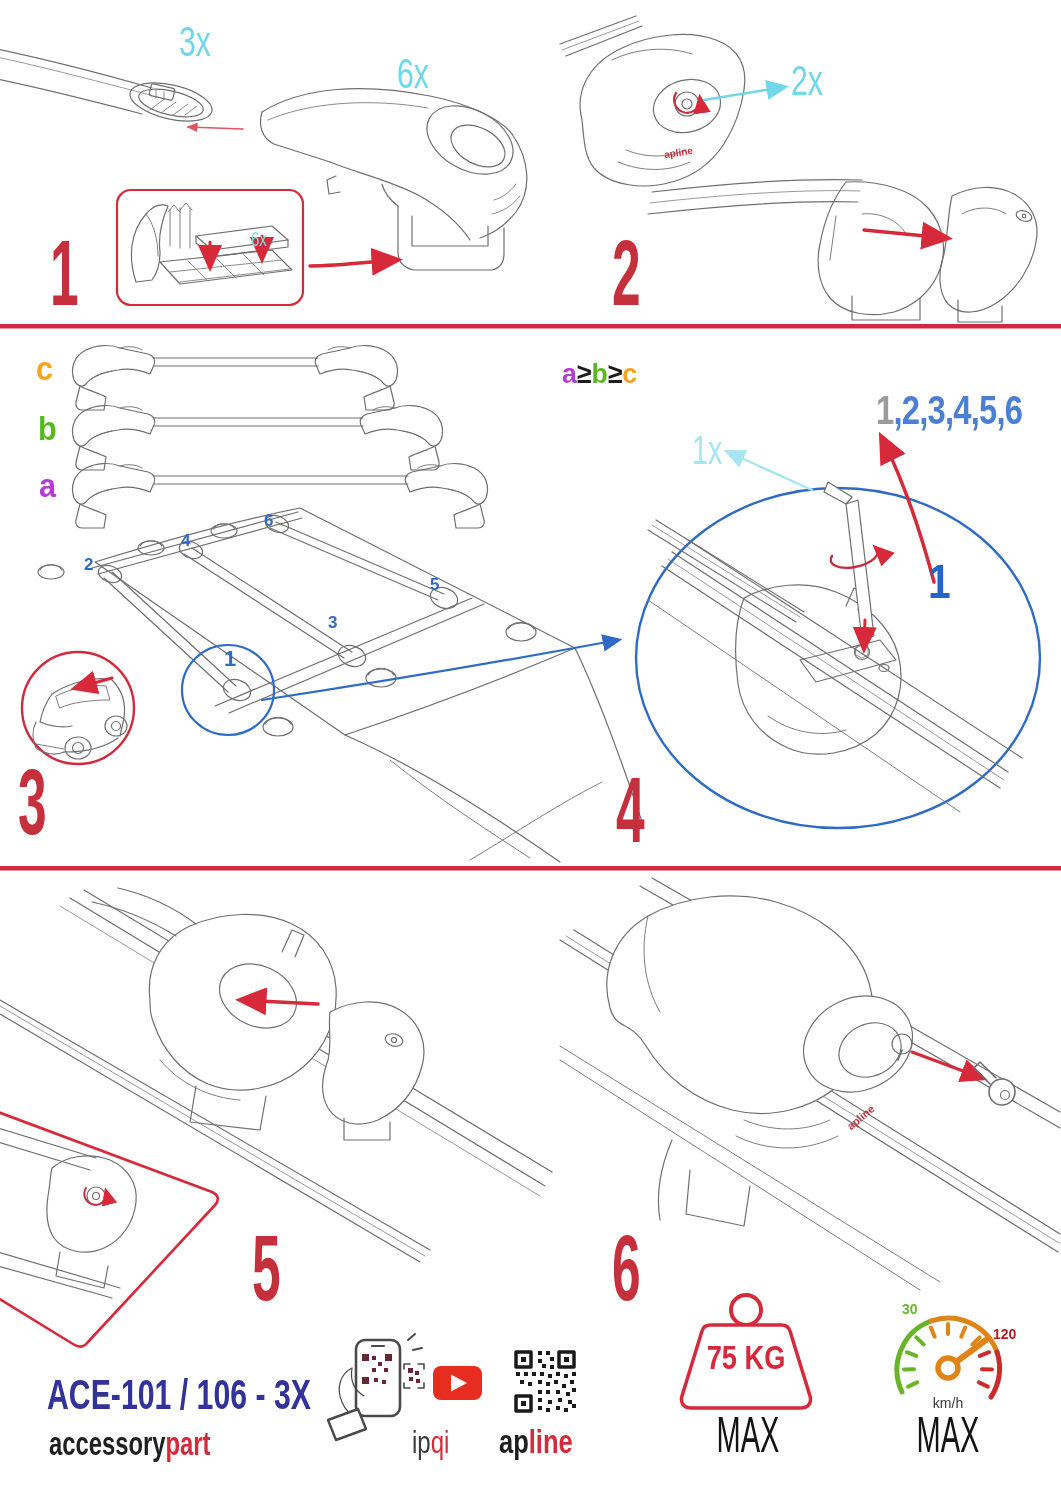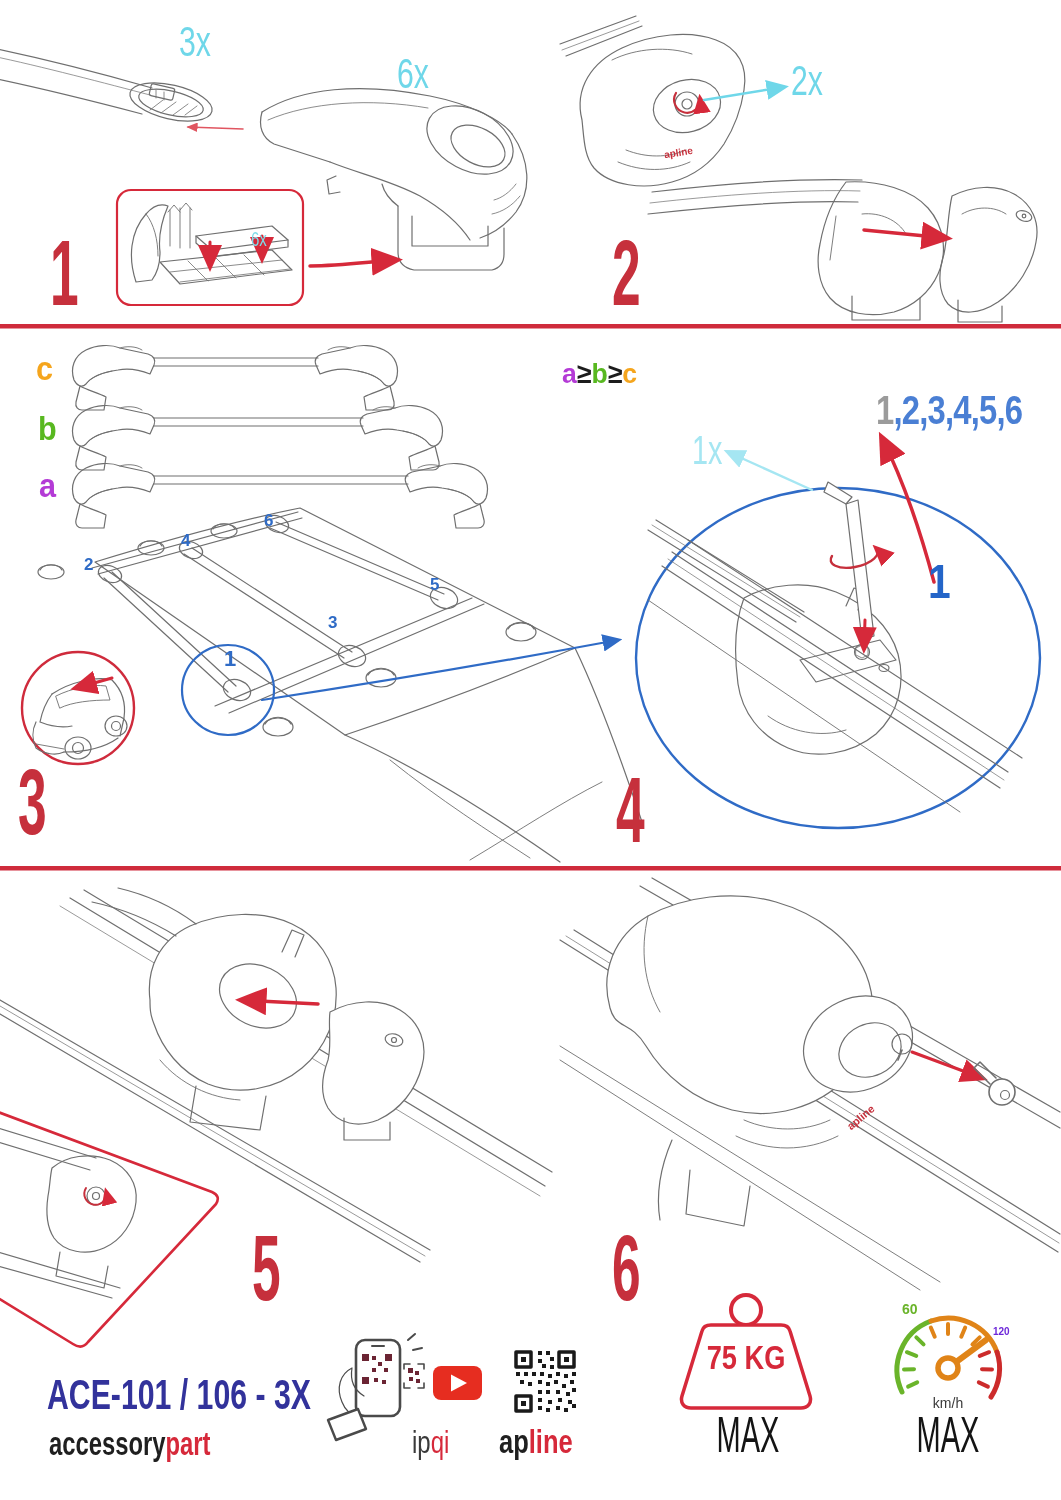--- a/index.html
+++ b/index.html
@@ -24,21 +24,21 @@
   .wordmark{font-size:34px;font-weight:600;color:#1f1f1f;transform:scaleX(0.7);transform-origin:left top}
   .mdak{font-size:29px;font-weight:500;color:#47474f;letter-spacing:2px}
   .ipqi{font-size:32px;font-weight:500;color:#3a3a3a;transform:scaleX(0.75);transform-origin:left top}
   .apline{font-size:34px;font-weight:700;color:#1f1f1f;transform:scaleX(0.75);transform-origin:left top}
   .red{color:#d6293a}
   .kgval{font-size:34px;font-weight:bold;color:#d6293a;width:100px;text-align:center;
          transform:scaleX(0.8);transform-origin:center top}
   .maxlbl{font-size:50px;font-weight:500;color:#141414;width:120px;text-align:center;
           transform:scaleX(0.58);transform-origin:center top}
   .sp60{font-size:14px;font-weight:bold;color:#6ab42a}
-  .sp120{font-size:10px;font-weight:bold;color:#6d28d9}
+  .sp120{font-size:14px;font-weight:bold;color:#b91c1c}
   .kmh{font-size:14px;color:#3a3a3a;width:60px;text-align:center}
 </style>
 </head>
 <body>
 
 <div class="page">
 
 <svg class="art" width="1061" height="1500" viewBox="0 0 1061 1500" fill="none" stroke="#6f6f6f" stroke-width="1.2" stroke-linecap="round" stroke-linejoin="round">
   <defs>
     <marker id="mr" markerWidth="9" markerHeight="8" refX="7" refY="4" orient="auto">
@@ -381,18 +381,18 @@
 
 <span class="abs mdak" style="left:286px;top:1498px"><span>MD</span><span class="red">Λ</span><span>K</span></span>
 
 <span class="abs ipqi" style="left:412px;top:1426px"><span>ip</span><span class="red">qi</span></span>
 
 <span class="abs apline" style="left:499px;top:1424px"><span>ap</span><span class="red">line</span></span>
 
 <span class="abs kgval" style="left:696px;top:1340px">75 KG</span>
 <span class="abs maxlbl" style="left:688px;top:1410px">MAX</span>
 
-<span class="abs sp60" style="left:902px;top:1302px">60</span>
+<span class="abs sp60" style="left:902px;top:1302px">30</span>
 <span class="abs sp120" style="left:993px;top:1327px">120</span>
 <span class="abs kmh" style="left:918px;top:1396px">km/h</span>
 <span class="abs maxlbl" style="left:888px;top:1410px">MAX</span>
 
 </div>
 
 </body></html>

